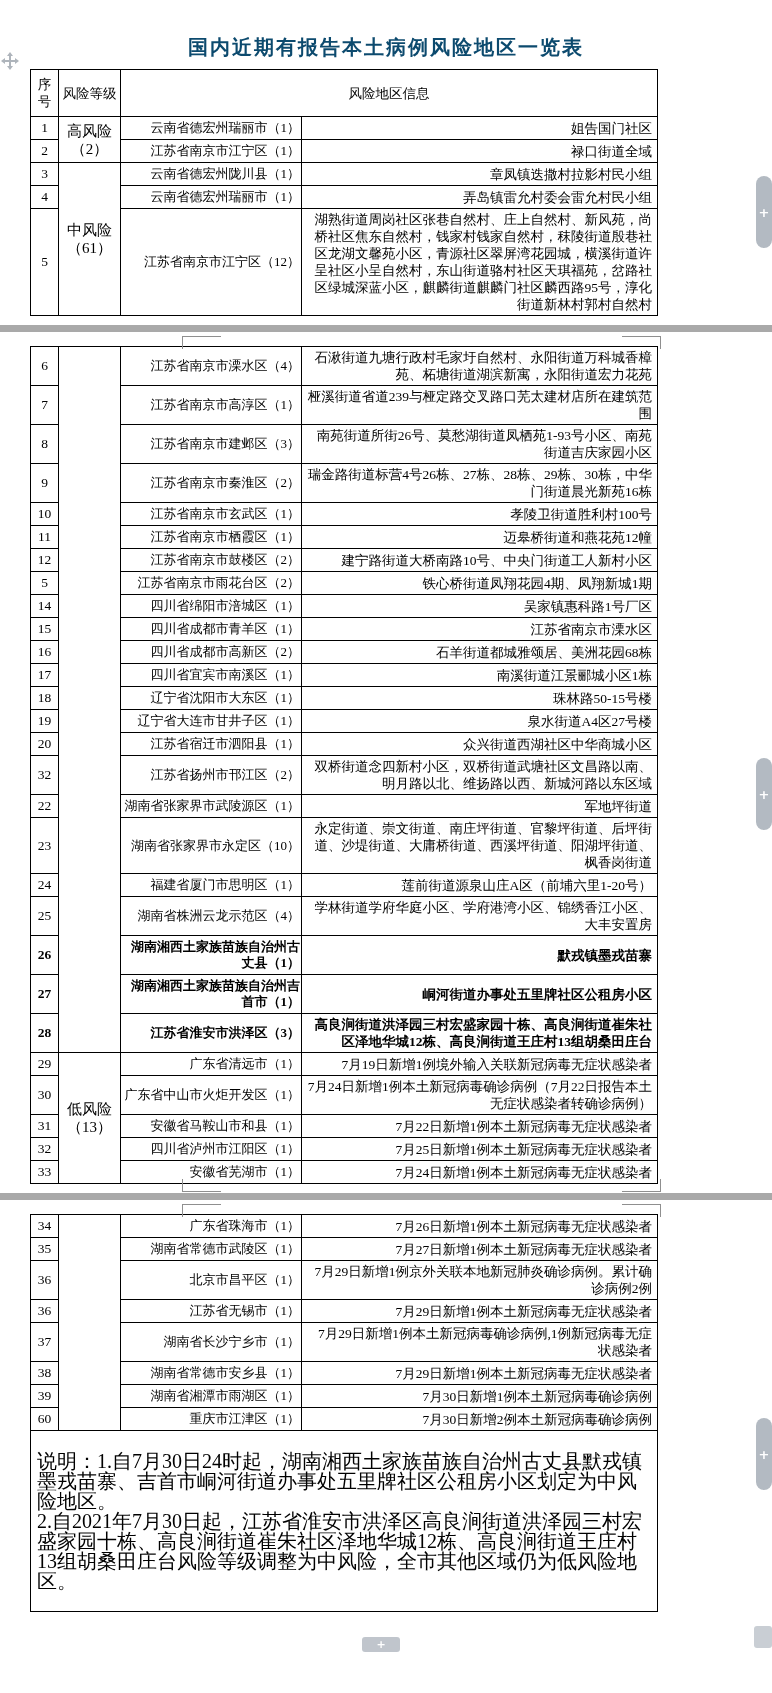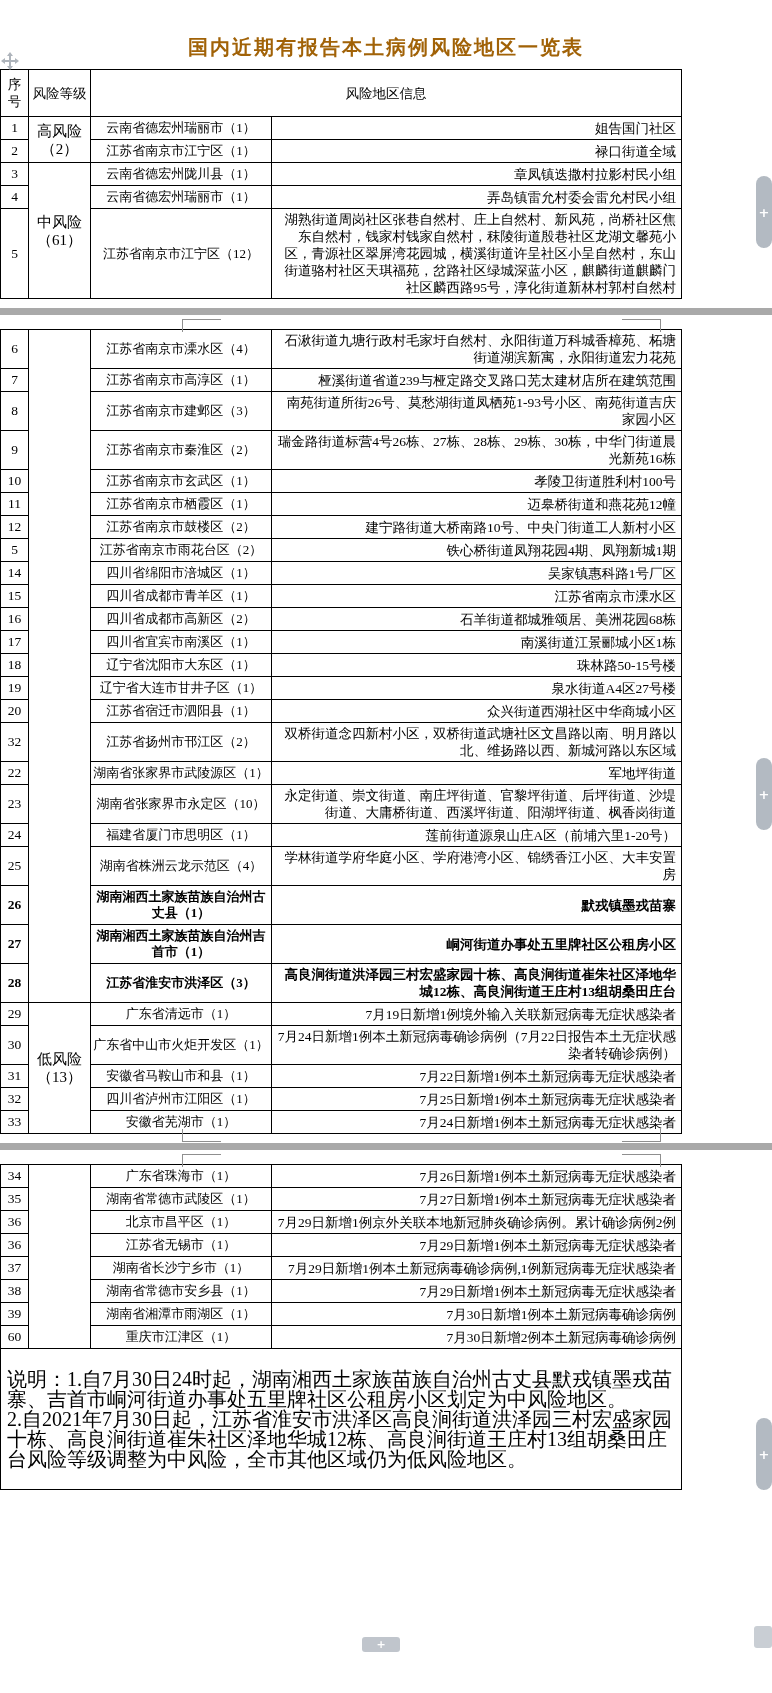--- a/index.html
+++ b/index.html
@@ -3,31 +3,31 @@
 <meta charset="utf-8">
 <style>
   html,body { margin:0; padding:0; }
   body {
     width:772px; height:1693px; position:relative; overflow:hidden;
     background:#ffffff; color:#000;
     font-family:"Liberation Serif","DejaVu Serif",serif;
   }
   .doc-title {
     margin:34px 0 8px 0; text-align:center;
-    font-size:20px; font-weight:bold; letter-spacing:2px; color:#a16207;
+    font-size:20px; font-weight:bold; letter-spacing:2px; color:#0c4a6e;
   }
   table.risk-table {
-    border-collapse:collapse; width:682px;
+    border-collapse:collapse; margin-left:30px; width:628px;
     table-layout:fixed; border:1px solid #000;
   }
   .risk-table th, .risk-table td { border:1px solid #000; vertical-align:middle; }
   .risk-table th { font-weight:normal; font-size:13.5px; padding:6px 2px; line-height:17px; }
   td.num    { text-align:center; font-size:13.5px; padding:3px 1px; line-height:16px; }
   td.level  { text-align:center; font-size:15px; padding:2px 8px; line-height:18px; }
-  td.region { text-align:center; font-size:13px;   padding:3px 1px; line-height:16px; }
+  td.region { text-align:right; font-size:13px;   padding:3px 1px; line-height:16px; }
   td.info   { text-align:right;  font-size:13.5px;  padding:2px 5px; line-height:17px; }
   tr.b td   { font-weight:bold; }
   td.notes  { padding:20px 6px; font-size:20px; line-height:20px; }
   .footer-note { margin:12px 0 0 318px; font-size:14px; position:relative; z-index:1; }
 
   
   .page-gap { position:relative; height:30px; }
   .gap-strip { position:absolute; left:0; right:0; top:9px; height:7px; background:#a9a9a9; }
   .mark { position:absolute; width:38px; height:12px; }
   .mark.bl-left  { left:182px; top:20px; border-left:1px solid #8f8f8f;  border-top:1px solid #8f8f8f; }

